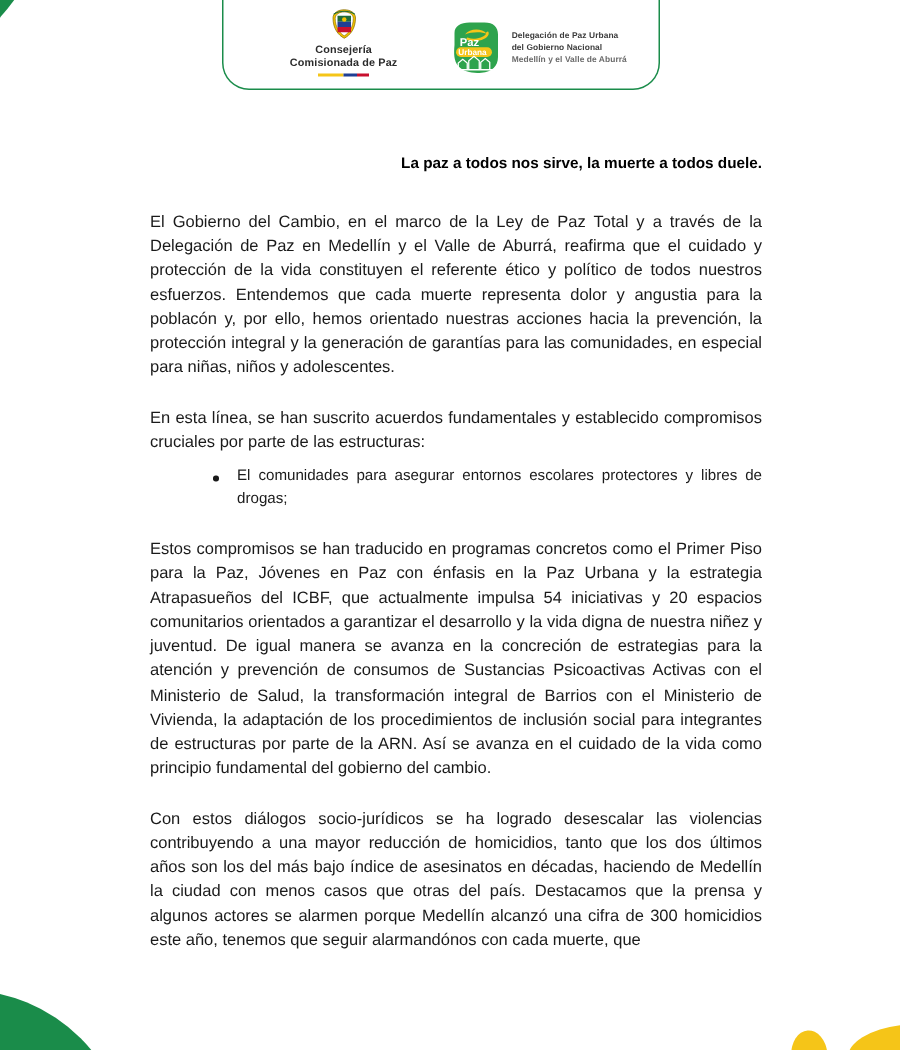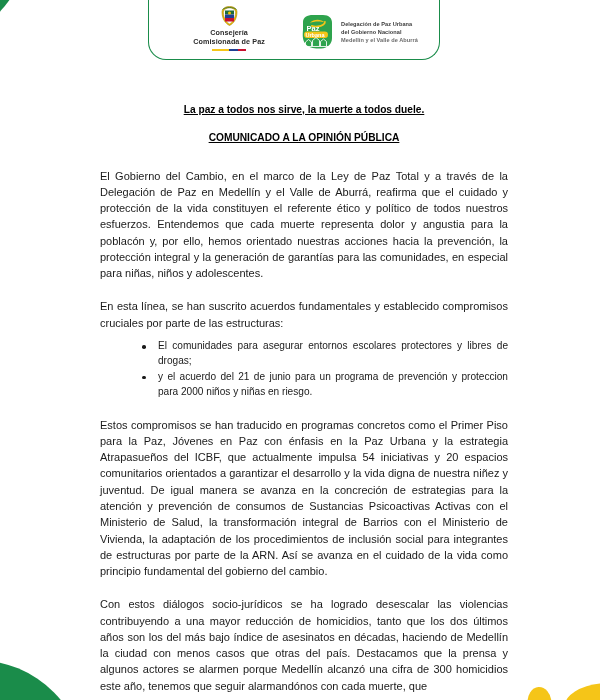--- a/index.html
+++ b/index.html
@@ -134,21 +134,21 @@
   }
   .pu-text .l3 { color: #6b6b6b; }
 
   
   .doc {
     position: absolute;
     left: 100px;
     top: 103px;
     width: 408px;
   }
-  .title-block { text-align: center; text-decoration: underline; }
+  .title-block { text-align: right; }
   .title-line {
     font-size: 10.2px;
     font-weight: bold;
     color: #000000;
     line-height: 1.35;
   }
   .title-1 { margin-bottom: 14px; }
   .title-2 { margin-bottom: 14px; }
   .title-3 { margin-bottom: 0; }
 
@@ -244,30 +244,28 @@
         <div class="l3">Medellín y el Valle de Aburrá</div>
       </div>
     </div>
 
   </div>
 
   <div class="doc">
 
     <div class="title-block">
       <div class="title-line title-1">La paz a todos nos sirve, la muerte a todos duele.</div>
-      <div class="title-line title-3">COMUNICADO A LA OPINIÓN PÚBLICA</div>
     </div>
 
     <p class="body-par first">El Gobierno del Cambio, en el marco de la Ley de Paz Total y a través de la Delegación de Paz en Medellín y el Valle de Aburrá, reafirma que el cuidado y protección de la vida constituyen el referente ético y político de todos nuestros esfuerzos. Entendemos que cada muerte representa dolor y angustia para la poblacón y, por ello, hemos orientado nuestras acciones hacia la prevención, la protección integral y la generación de garantías para las comunidades, en especial para niñas, niños y adolescentes.</p>
 
     <p class="body-par">En esta línea, se han suscrito acuerdos fundamentales y establecido compromisos cruciales por parte de las estructuras:</p>
 
     <ul class="commit-list">
       <li>El comunidades para asegurar entornos escolares protectores y libres de drogas;</li>
-      <li>  y el acuerdo del 21 de junio para un programa de prevención y proteccion para 2000 niños y niñas en riesgo.</li>
     </ul>
 
     <p class="body-par">Estos compromisos se han traducido en programas concretos como el Primer Piso para la Paz, Jóvenes en Paz con énfasis en la Paz Urbana y la estrategia Atrapasueños del ICBF, que actualmente impulsa 54 iniciativas y 20 espacios comunitarios orientados a garantizar el desarrollo y la vida digna de nuestra niñez y juventud. De igual manera se avanza en la concreción de estrategias para la atención y prevención de consumos de Sustancias Psicoactivas Activas con el Ministerio de Salud, la transformación integral de Barrios con el Ministerio de Vivienda, la adaptación de los procedimientos de inclusión social para integrantes de estructuras por parte de la ARN. Así se avanza en el cuidado de la vida como principio fundamental del gobierno del cambio.</p>
 
     <p class="body-par">Con estos diálogos socio-jurídicos se ha logrado desescalar las violencias contribuyendo a una mayor reducción de homicidios, tanto que los dos últimos años son los del más bajo índice de asesinatos en décadas, haciendo de Medellín la ciudad con menos casos que otras del país. Destacamos que la prensa y algunos actores se alarmen porque Medellín alcanzó una cifra de 300 homicidios este año, tenemos que seguir alarmandónos con cada muerte, que</p>
 
   </div>
 
 </div>
 

